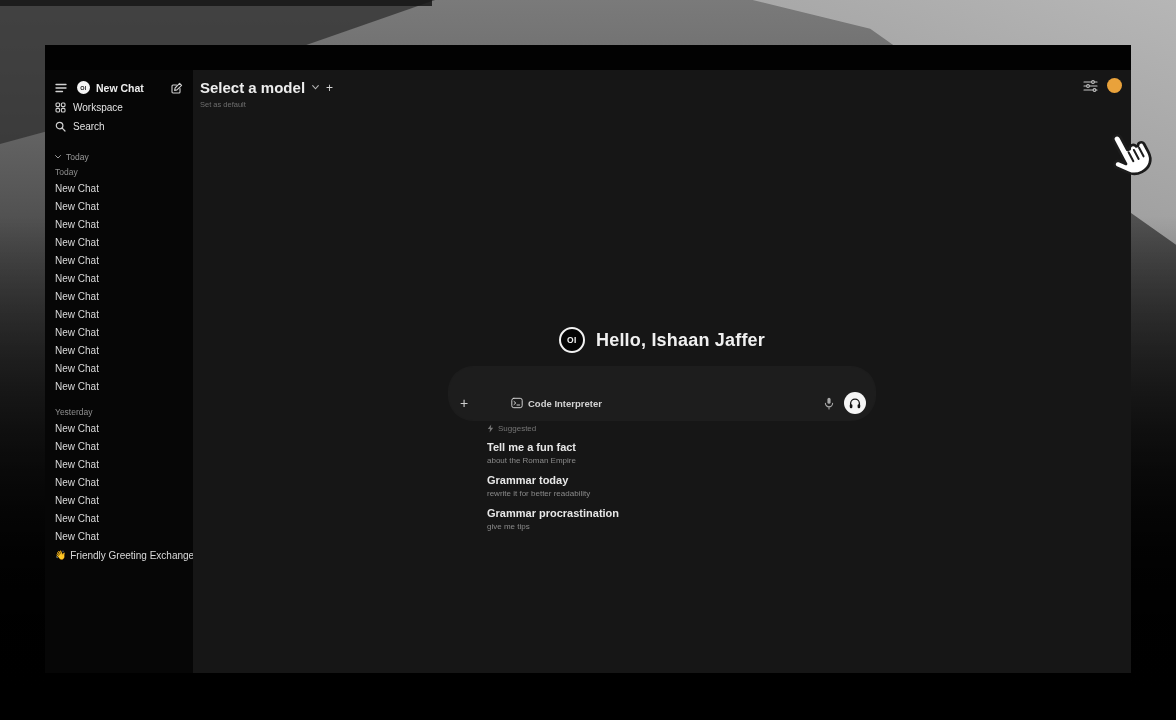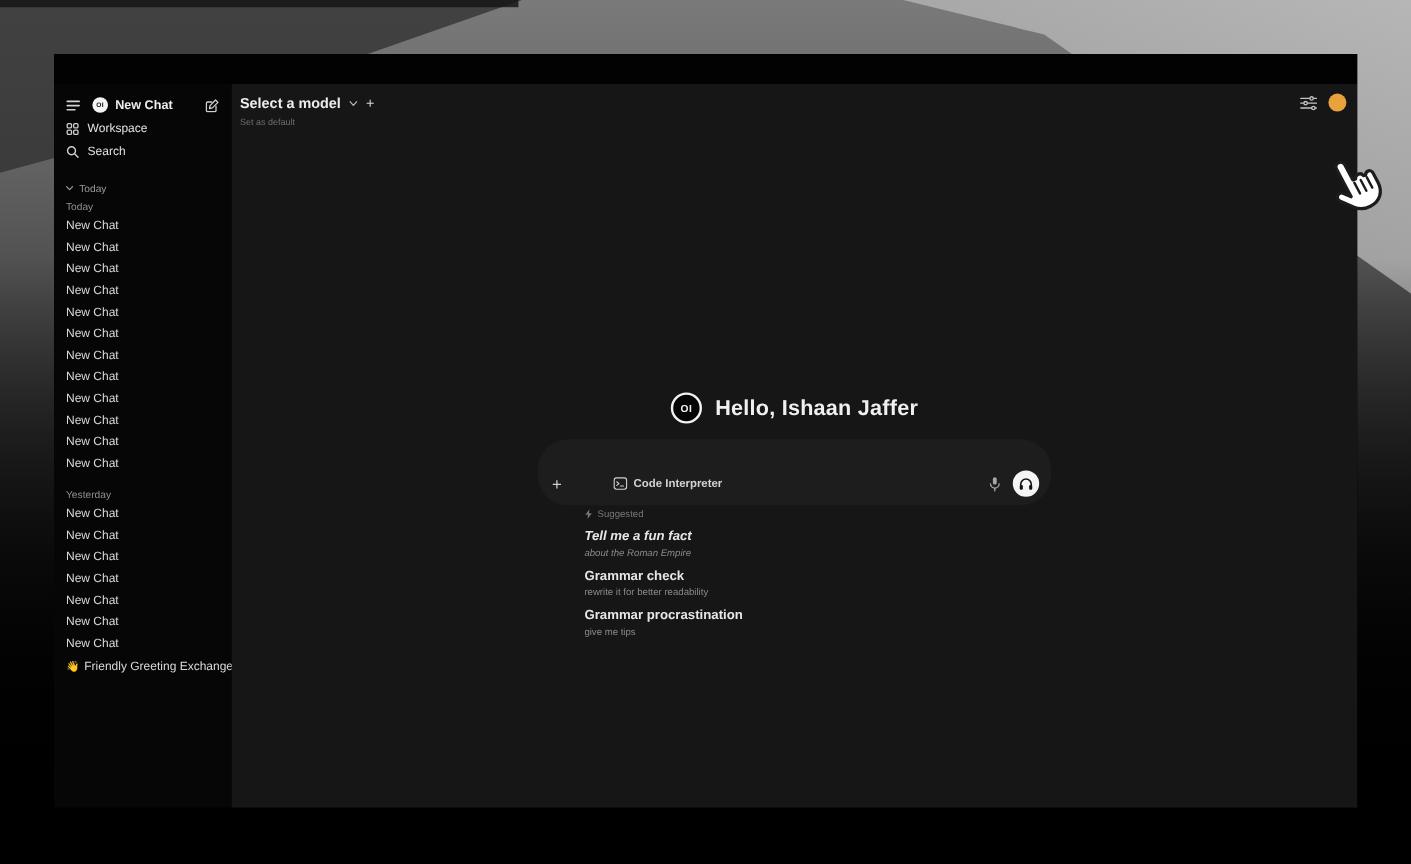--- a/index.html
+++ b/index.html
@@ -34,21 +34,21 @@
   .sb-group-label{height:16px;line-height:16px;font-size:8.5px;color:#8f8f8f;}
   .sb-group-label.later{margin-top:8px;}
   .sb-chat-item{height:18px;line-height:18px;font-size:10px;color:#dadada;white-space:nowrap;overflow:hidden;cursor:pointer;}
   .sb-named{display:flex;align-items:center;gap:4px;height:18px;font-size:10px;color:#dadada;white-space:nowrap;cursor:pointer;}
   .sb-named .emo{color:#f0b23e;font-size:9px;}
 
   
   .main{flex:1;background:#161616;position:relative;overflow:hidden;}
   .topbar-left{position:absolute;left:7px;top:9px;}
   .model-row{display:flex;align-items:center;gap:7px;}
-  .model-label{font-size:12px;font-weight:700;color:#ededed;cursor:pointer;}
+  .model-label{font-size:15px;font-weight:700;color:#ededed;cursor:pointer;}
   .plus-model{font-size:12px;color:#d6d6d6;cursor:pointer;}
   .set-default{margin-top:4px;font-size:7.5px;color:#6e6e6e;cursor:pointer;}
   .topbar-right{position:absolute;right:9px;top:8px;display:flex;align-items:center;gap:9px;}
   .avatar{width:15px;height:15px;border-radius:50%;background:#e9a23b;display:inline-block;cursor:pointer;}
 
   .greeting-row{position:absolute;top:257px;left:0;right:0;display:flex;align-items:center;justify-content:center;gap:11px;}
   .logo-lg{width:22px;height:22px;border-radius:50%;background:#050505;border:2px solid #f2f2f2;color:#f2f2f2;
            font-size:8.5px;font-weight:800;display:flex;align-items:center;justify-content:center;letter-spacing:.4px;flex:none;}
   .greeting{font-size:18px;font-weight:600;color:#f0f0f0;letter-spacing:.2px;}
 
@@ -59,21 +59,21 @@
   .attach{font-size:14px;color:#cfcfcf;width:14px;cursor:pointer;line-height:14px;}
   .chip{display:flex;align-items:center;gap:5px;margin-left:17px;cursor:pointer;padding-left:20px;}
   .chip-label{font-size:9.5px;font-weight:600;color:#d3d3d3;}
   .ctrl-spacer{flex:1;}
   .mic{cursor:pointer;margin-right:10px;}
   .call-btn{width:22px;height:22px;border-radius:50%;background:#f5f5f5;display:flex;align-items:center;justify-content:center;cursor:pointer;}
 
   .suggested{position:absolute;top:353px;left:calc(50% - 213px + 38px);width:360px;}
   .suggested-label-row{display:flex;align-items:center;gap:4px;font-size:8px;color:#767676;height:11px;}
   .prompt{margin-top:9px;cursor:pointer;}
-  .prompt:first-of-type{margin-top:7px;font-style:italic;}
+  .prompt:first-of-type{margin-top:7px;}
   .prompt-title{font-size:11px;font-weight:600;color:#e7e7e7;line-height:13px;}
   .prompt-sub{font-size:8px;color:#8a8a8a;margin-top:2px;line-height:9px;}
 
   .cursor{position:absolute;left:1100px;top:128px;width:54px;height:54px;transform:rotate(-28deg);z-index:40;pointer-events:none;}
 
   svg{display:block;}
 </style>
 </head>
 <body>
 
@@ -286,21 +286,21 @@
             <span>Suggested</span>
           </div>
           <div>
 
               <div class="prompt">
                 <div class="prompt-title">Tell me a fun fact</div>
                 <div class="prompt-sub">about the Roman Empire</div>
               </div>
 
               <div class="prompt">
-                <div class="prompt-title">Grammar check</div>
+                <div class="prompt-title">Grammar today</div>
                 <div class="prompt-sub">rewrite it for better readability</div>
               </div>
 
               <div class="prompt">
                 <div class="prompt-title">Grammar procrastination</div>
                 <div class="prompt-sub">give me tips</div>
               </div>
             </div>
         </div>
 

